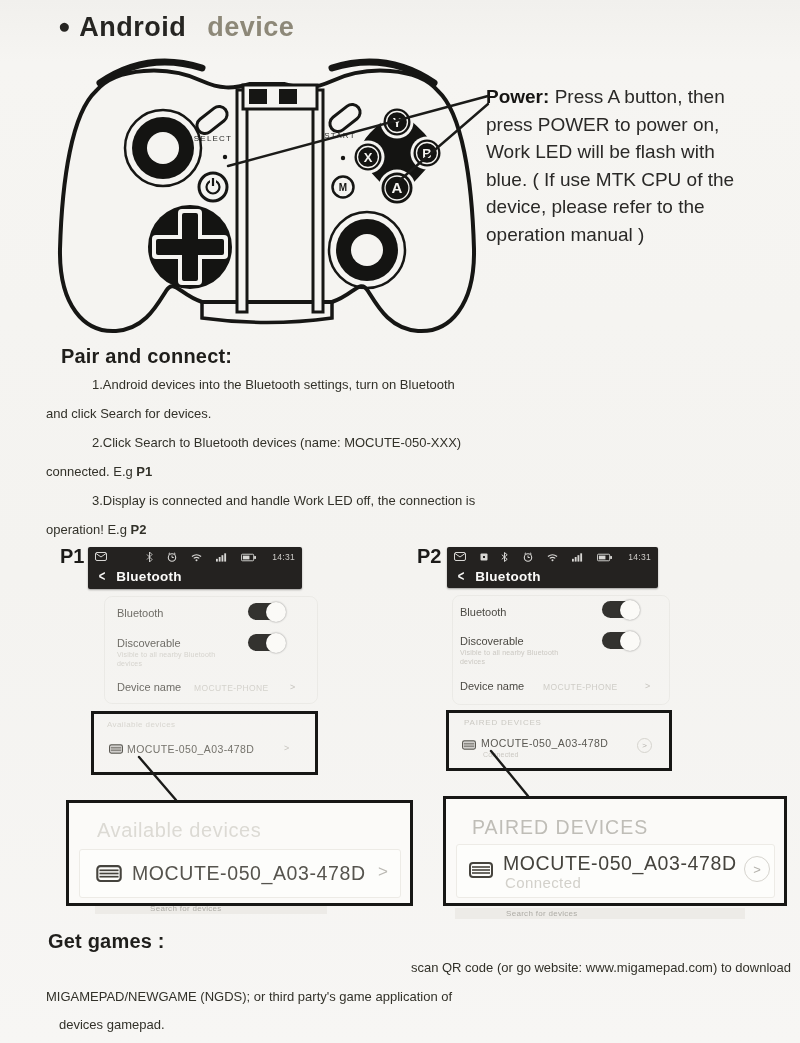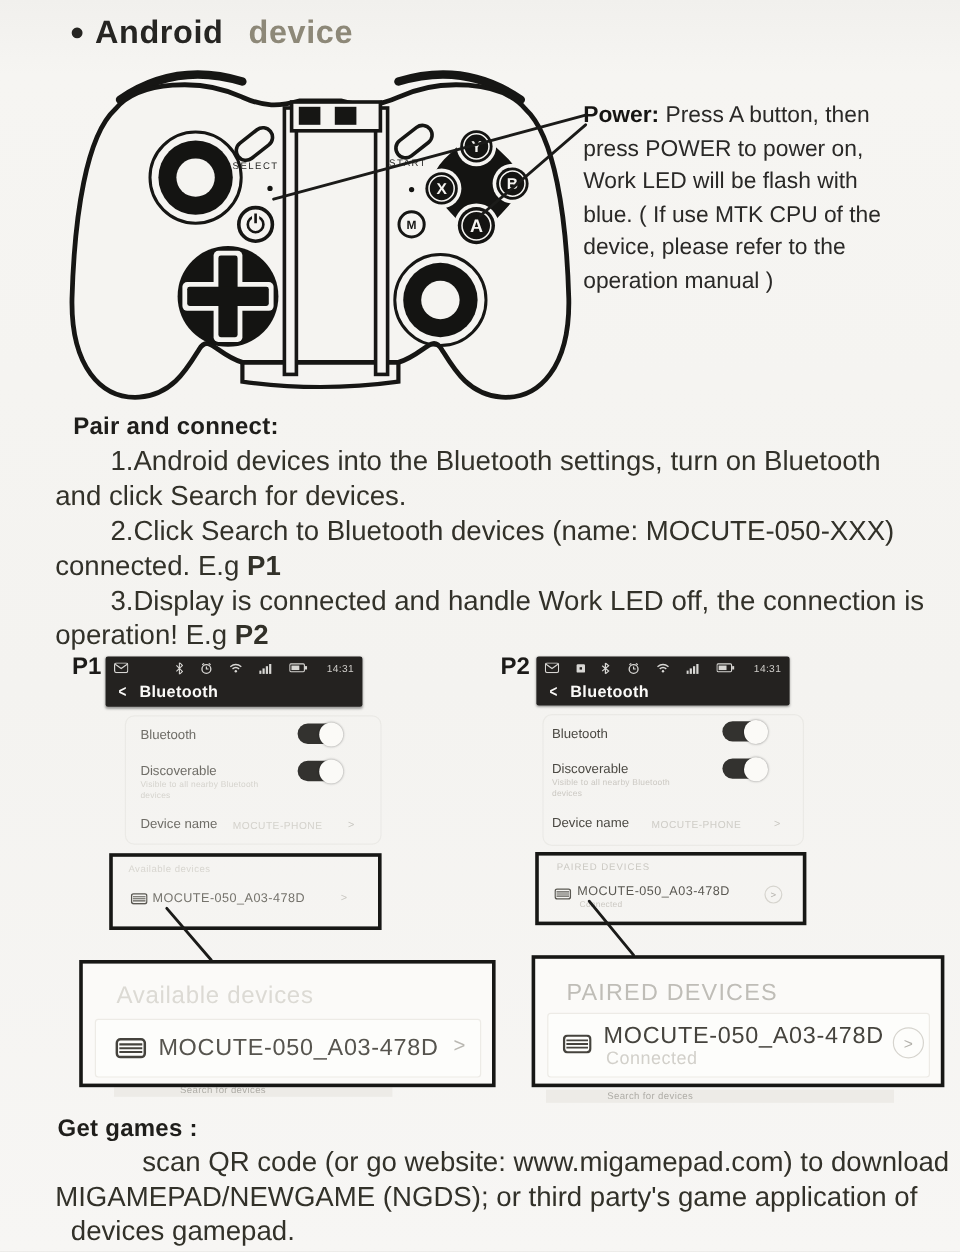--- a/index.html
+++ b/index.html
@@ -12,29 +12,29 @@
   .title{left:58px;top:12px;font-size:27px;font-weight:bold;color:#262522;letter-spacing:.5px;}
   .title .bullet{font-size:21px;vertical-align:3px;margin-right:8px;}
   .title .faded{color:#8d8878;margin-left:21px;}
 
   
   .powernote{left:486px;top:83px;width:316px;font-size:19px;line-height:27.5px;color:#2a2927;}
   .powernote b{color:#161513;}
 
   
   .secthead{font-size:20px;font-weight:bold;color:#1f1e1b;letter-spacing:.2px;}
-  .paras{left:46px;width:745px;font-size:23px;line-height:29px;color:#323129;}
+  .paras{left:46px;width:745px;font-size:13px;line-height:29px;color:#323129;}
   .ind1{padding-left:46px;}
   .ind2{padding-left:38px;text-align:right;}
   .ind3{padding-left:13px;}
 
   
   .phead{background:#242220;border-radius:2px;box-shadow:0 1px 2px rgba(0,0,0,.35);}
   .statusbar{display:flex;justify-content:space-between;align-items:center;padding:3px 7px 0 7px;height:13px;}
-  .sicons{display:flex;align-items:center;gap:14px;}
+  .sicons{display:flex;align-items:flex-end;gap:14px;}
   .time{font-size:8.5px;color:#cfcdc9;margin-left:2px;letter-spacing:.3px;}
   .hdrrow{display:flex;align-items:center;gap:10px;padding:5px 0 0 10px;color:#fbfaf8;}
   .hback{font-size:14px;font-weight:bold;transform:scaleX(.8);}
   .htitle{font-size:13.5px;font-weight:bold;letter-spacing:.3px;}
 
   
   .rowlbl1{font-size:11px;color:#6f6d67;}
   .rowlbl2{font-size:11px;color:#4b4943;}
   .faintsub{font-size:7px;color:#d5d3cd;letter-spacing:.2px;}
   .faintsub2{font-size:7px;color:#cbc8c2;letter-spacing:.2px;}

